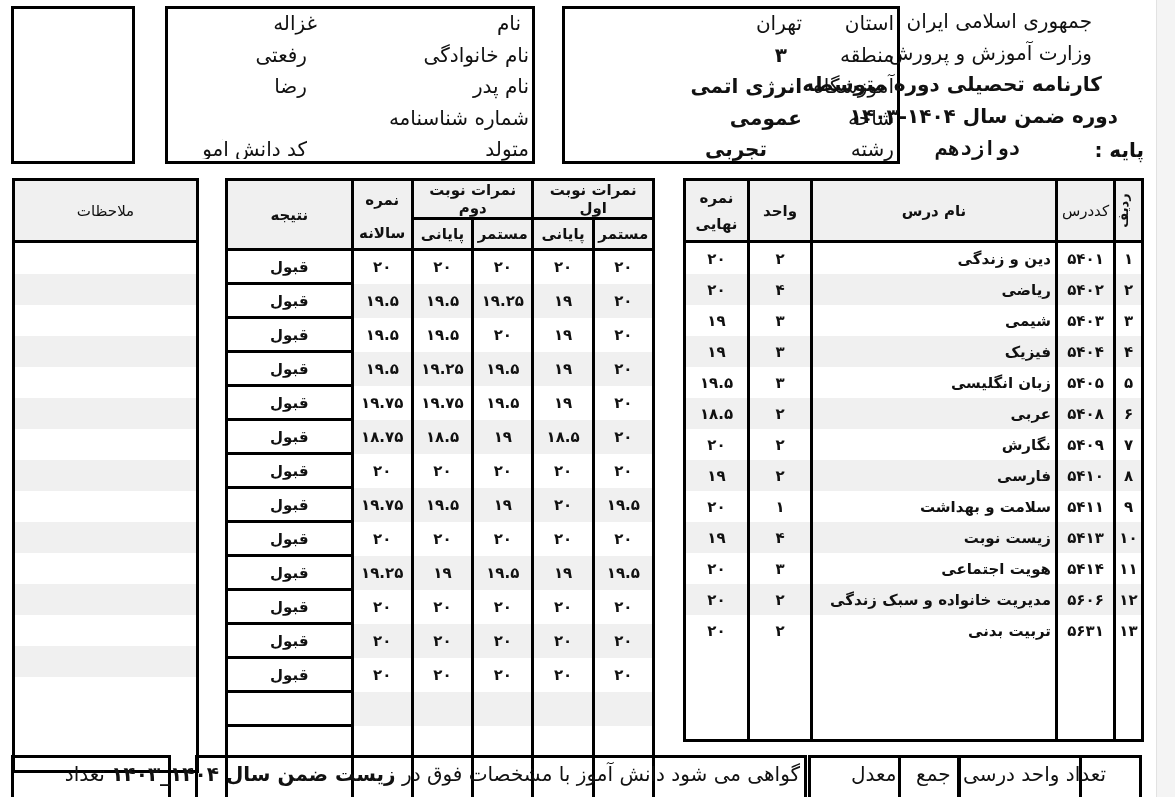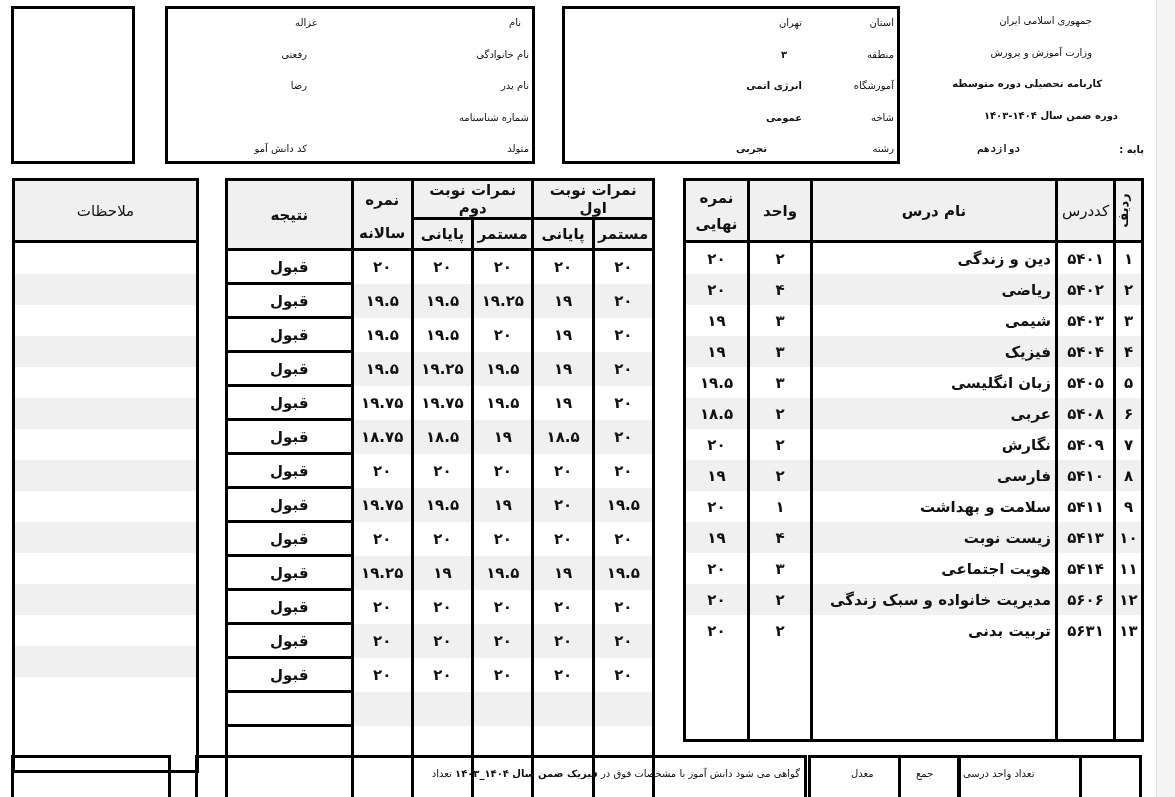--- a/index.html
+++ b/index.html
@@ -1,21 +1,21 @@
 <!DOCTYPE html>
 <html><head>
 <meta charset="utf-8">
 <style>
   html,body{margin:0;padding:0;}
   body{width:1175px;height:797px;background:#ffffff;position:relative;overflow:hidden;
        font-family:"DejaVu Sans","Liberation Sans",sans-serif;color:#111;}
   .abs{position:absolute;box-sizing:border-box;}
   .box{border:3px solid #000;}
   .rtl{direction:rtl;}
-  .txt{position:absolute;white-space:nowrap;font-size:10px;line-height:20px;}
+  .txt{position:absolute;white-space:nowrap;font-size:20px;line-height:20px;}
   .bold{font-weight:bold;}
   .scrollbar{position:absolute;right:0;top:0;width:18px;height:797px;background:#f4f4f4;border-left:1px solid #e2e2e2;}
   
   table.grid{position:absolute;border-collapse:collapse;direction:rtl;table-layout:fixed;}
   table.grid th{background:#f0f0f0;font-weight:bold;font-size:15px;border:3px solid #000;padding:0;text-align:center;}
   table.grid td{font-size:15px;font-weight:bold;text-align:center;padding:0;height:31px;border-left:3px solid #000;border-right:3px solid #000;}
   table.grid tr:nth-child(even) td{background:#f0f0f0;}
   table.grid tbody tr:nth-child(even) td{background:#f0f0f0;}
   table.grid tbody tr:nth-child(odd) td{background:#ffffff;}
   table.grid td.name{text-align:right;padding-right:4px;font-weight:bold;}
@@ -420,21 +420,21 @@
       </tr>
       <tr>
         <td style="background: rgb(255, 255, 255);"></td>
       </tr>
     </tbody>
 </table>
 
 <div class="abs box" style="left:11px;top:755px;width:160px;height:50px;"></div>
 <div class="abs box rtl" style="left:195px;top:755px;width:612px;height:50px;">
   <span class="txt" style="right:4px;top:6px;">
-    <span>گواهی می شود دانش آموز با مشخصات فوق در </span><span class="bold">فیزیک ضمن سال ۱۴۰۴_۱۴۰۳</span><span>  تعداد</span>
+    <span>گواهی می شود دانش آموز با مشخصات فوق در </span><span class="bold">زیست ضمن سال ۱۴۰۴_۱۴۰۳</span><span>  تعداد</span>
   </span>
 </div>
 <div class="abs box rtl" style="left:808px;top:755px;width:0;height:0;border:none;"></div>
 <div class="abs" style="left:808px;top:755px;width:90px;height:50px;border:3px solid #000;border-right:none;">
   <span class="txt" style="left:40px;top:6px;">معدل</span>
 </div>
 <div class="abs" style="left:898px;top:755px;width:62px;height:50px;border:3px solid #000;">
   <span class="txt" style="left:15px;top:6px;">جمع</span>
 </div>
 <div class="abs" style="left:958px;top:755px;width:124px;height:50px;border:3px solid #000;">

